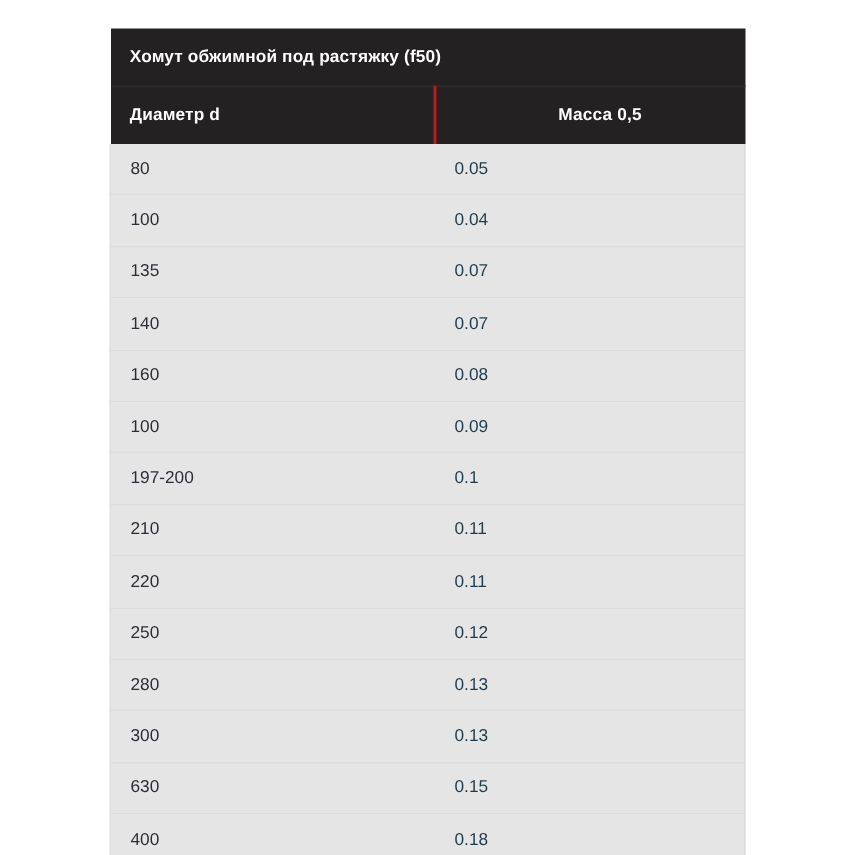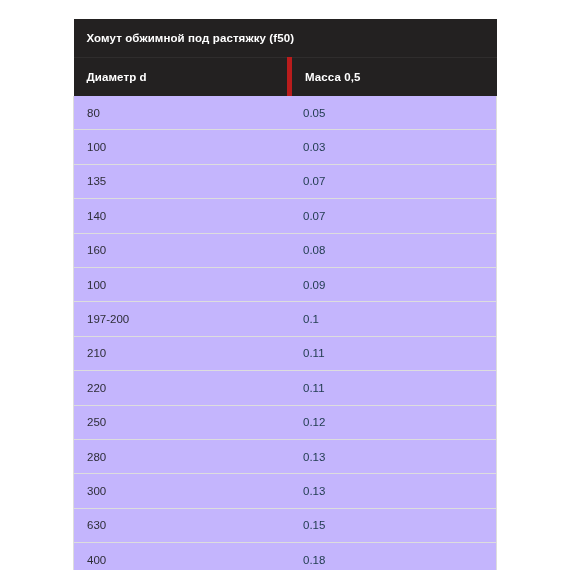--- a/index.html
+++ b/index.html
@@ -58,31 +58,32 @@
     font-size: 11.5px;
     font-weight: bold;
     letter-spacing: 0.1px;
     height: 38px;
     padding: 0 0 0 13px;
     vertical-align: middle;
     text-align: left;
     margin-left: 24px;
   }
   .head-row th.col-mass {
-    border-left: 5px solid #b91c1c;
+    border-left: 2px solid #b91c1c;
+    text-align: center;
   }
 
   
   .body-row td {
     height: 33.4px;
     vertical-align: middle;
     font-size: 11.5px;
     color: #2d2d37;
     padding: 0 0 0 13px;
-    background: #c4b5fd;
+    background: #e5e5e5;
     border-bottom: 1px solid #dddddd;
     border-left: 1px solid #dddddd;
   }
   .body-row td.col-mass {
     border-left: 1px solid transparent;
     color: #1e3a4d;
   }
   .body-row td.col-diam {
     border-left: 1px solid #dddddd;
   }
@@ -117,21 +118,21 @@
       </tr>
     </thead>
 
     <tbody id="table-body">
         <tr class="body-row">
           <td class="col-diam">80</td>
           <td class="col-mass">0.05</td>
         </tr>
         <tr class="body-row">
           <td class="col-diam">100</td>
-          <td class="col-mass">0.03</td>
+          <td class="col-mass">0.04</td>
         </tr>
         <tr class="body-row">
           <td class="col-diam">135</td>
           <td class="col-mass">0.07</td>
         </tr>
         <tr class="body-row">
           <td class="col-diam">140</td>
           <td class="col-mass">0.07</td>
         </tr>
         <tr class="body-row">

